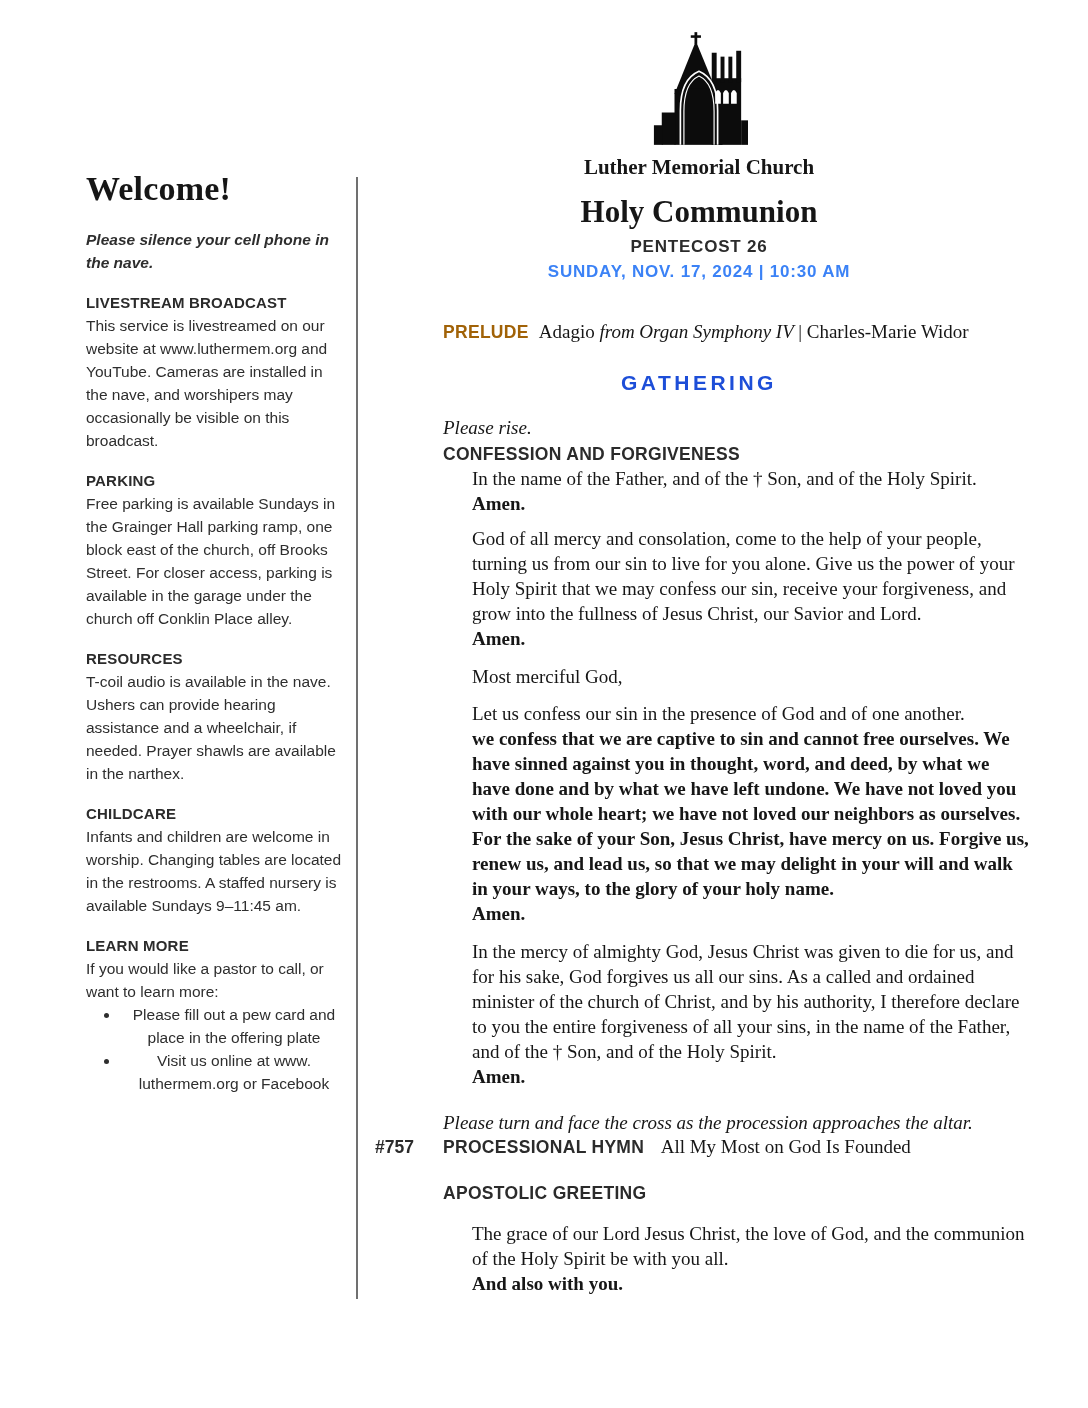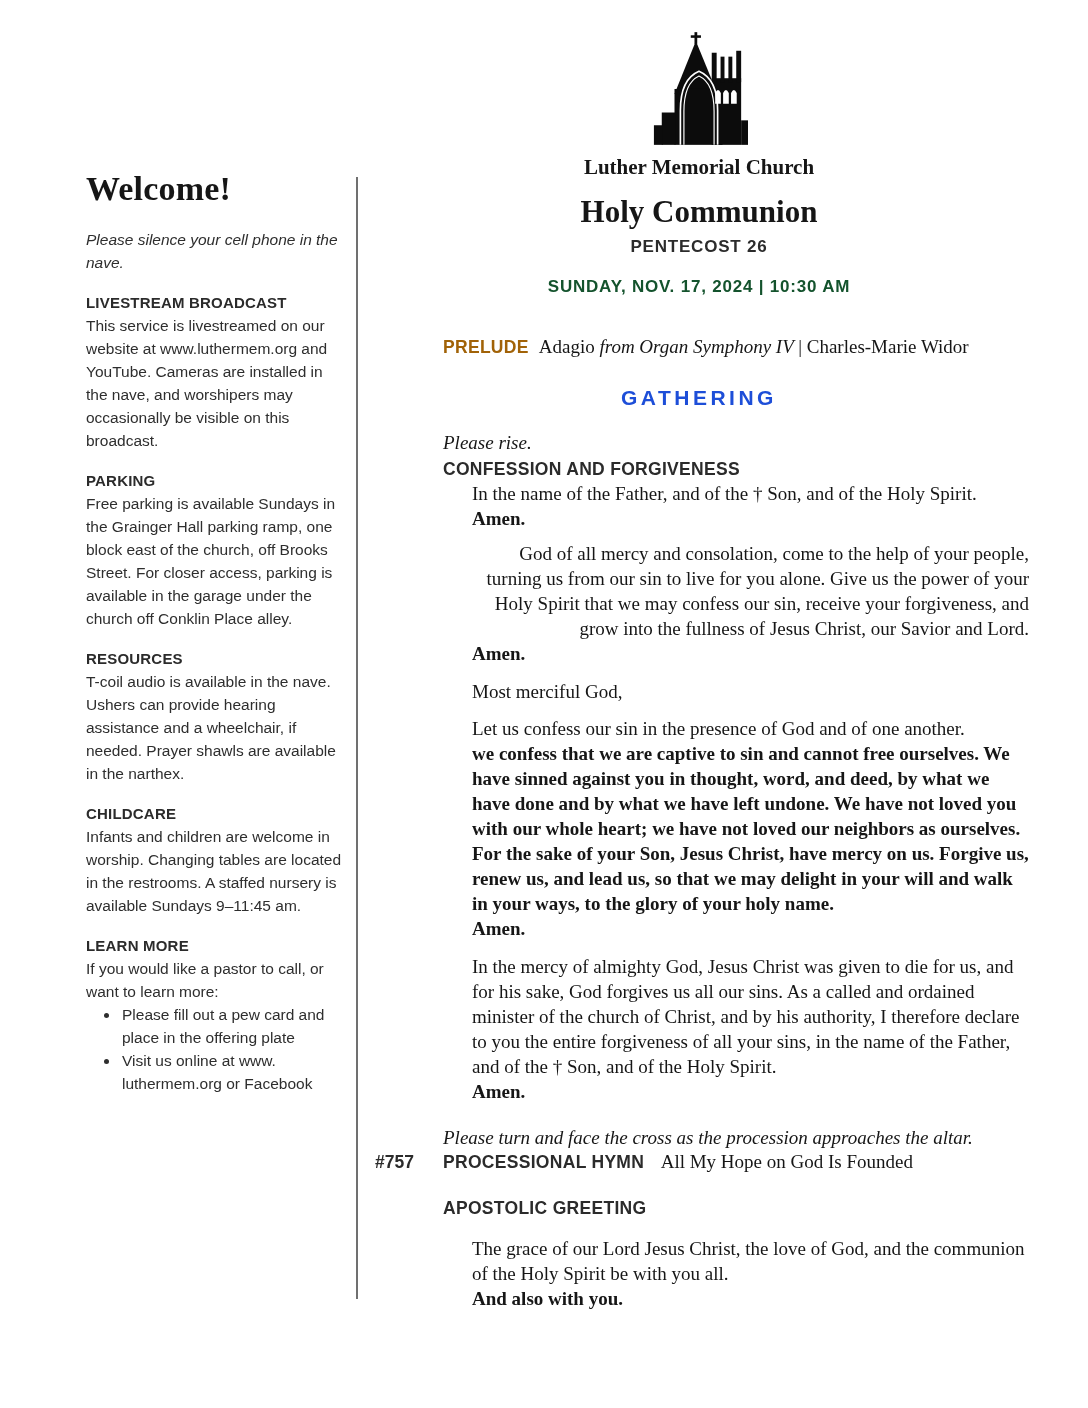--- a/index.html
+++ b/index.html
@@ -7,48 +7,48 @@
   body { position:relative; font-family:"Liberation Sans", sans-serif; color:#222; }
 
   
   .sidebar { position:absolute; left:86px; top:170px; width:260px; }
   .welcome-title {
     font-family:"Liberation Serif", serif; font-weight:bold;
     font-size:34px; color:#161616; letter-spacing:0.2px;
   }
   .notice {
     margin-top:20px; font-style:italic; font-size:15.5px;
-    line-height:23px; color:#2e2e2e;
+    line-height:23px; color:#2e2e2e;font-weight:bold;
   }
   .side-section { margin-top:17px; }
   .side-heading {
     font-weight:bold; font-size:15px; line-height:23px; color:#2b2b2b;
     letter-spacing:0.2px;
   }
   .side-body { font-size:15.5px; line-height:23px; color:#2e2e2e; }
   .side-bullets { margin-top:0; padding-left:34px; }
-  .side-bullets li { font-size:15.5px; line-height:23px; color:#2e2e2e; padding-left:2px; }
+  .side-bullets li { font-size:15.5px; line-height:23px; color:#2e2e2e; padding-left:2px;text-align:center; }
 
   
   .divider { position:absolute; left:356px; top:177px; width:2px; height:1122px; background:#707070; }
 
   
   .main { position:absolute; left:443px; top:32px; width:586px; }
   .center-block { width:512px; text-align:center; }
   .logo-wrap { display:block; }
   .church-name {
     margin-top:10px; font-family:"Liberation Serif", serif; font-weight:bold;
     font-size:21px; color:#161616;
   }
   .service-title {
     margin-top:14px; font-family:"Liberation Serif", serif; font-weight:bold;
     font-size:31px; color:#161616;
   }
   .season { margin-top:7px; font-weight:bold; font-size:17px; letter-spacing:0.8px; color:#2b2b2b; }
-  .datetime { margin-top:20px; font-weight:bold; font-size:17px; letter-spacing:0.8px; color:#14532d; }
+  .datetime { margin-top:5px; font-weight:bold; font-size:17px; letter-spacing:0.8px; color:#3b82f6; }
 
   .serif { font-family:"Liberation Serif", serif; color:#161616; }
   .body-line { font-size:19px; line-height:25px; }
 
   .prelude-line { margin-top:37px; font-size:19px; line-height:26px; }
   .prelude-label { font-family:"Liberation Sans", sans-serif; font-weight:bold; font-size:17.5px; color:#a16207; letter-spacing:0.3px; margin-right:10px; }
 
   .gathering {
     margin-top:26px; width:512px; text-align:center;
     font-weight:bold; font-size:21px; letter-spacing:3.5px; color:#1d4ed8;
@@ -58,21 +58,21 @@
   .rubric-rise { margin-top:20px; }
   .rubric-procession { margin-top:21px; }
 
   .sans-heading {
     font-weight:bold; font-size:17.5px; line-height:24px; letter-spacing:0.3px; color:#2b2b2b;
   }
   .h-confession { margin-top:2px; }
   .h-apostolic { margin-top:23px; }
 
   .indent { padding-left:29px; }
-  .gap { margin-top:10px;text-align:right; }
+  .gap { margin-top:10px; }
   .bold { font-weight:bold; }
 
   .hymn-line { position:relative; margin-top:1px; }
   .hymn-number { position:absolute; left:-68px; top:1px; font-weight:bold; font-size:17.5px; color:#2b2b2b; }
   .hymn-label { font-weight:bold; font-size:17.5px; letter-spacing:0.3px; color:#2b2b2b; margin-right:12px; }
   .hymn-title { font-family:"Liberation Serif", serif; font-size:19px; color:#161616; }
 </style>
 </head>
 <body>
 
@@ -172,21 +172,21 @@
     <p class="serif body-line indent bold">Amen.</p>
 
     <p class="serif body-line indent" style="margin-top:13px;">In the mercy of almighty God, Jesus Christ was given to die for us, and for his sake, God forgives us all our sins. As a called and ordained minister of the church of Christ, and by his authority, I therefore declare to you the entire forgiveness of all your sins, in the name of the Father, and of the † Son, and of the Holy Spirit.</p>
     <p class="serif body-line indent bold">Amen.</p>
 
     <p class="rubric rubric-procession">Please turn and face the cross as the procession approaches the altar.</p>
 
     <div class="hymn-line">
       <span class="hymn-number">#757</span>
       <span class="hymn-label">PROCESSIONAL HYMN</span>
-      <span class="hymn-title">All My Hope on God Is Founded</span>
+      <span class="hymn-title">All My Most on God Is Founded</span>
     </div>
 
     <h3 class="sans-heading h-apostolic">APOSTOLIC GREETING</h3>
     <p class="serif body-line indent" style="margin-top:16px;">The grace of our Lord Jesus Christ, the love of God, and the communion of the Holy Spirit be with you all.</p>
     <p class="serif body-line indent bold">And also with you.</p>
 
   </main>
 </div>
 
 </body></html>

